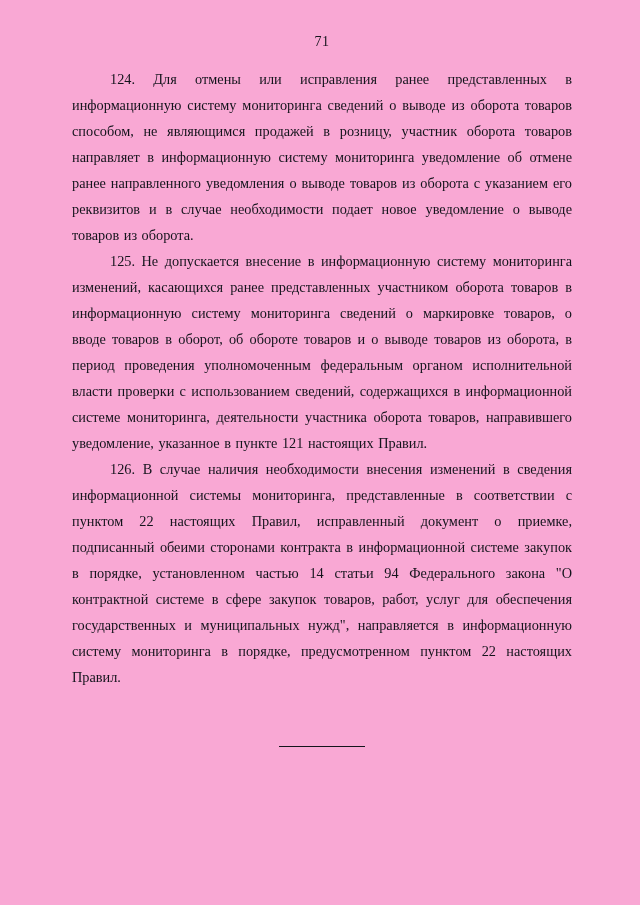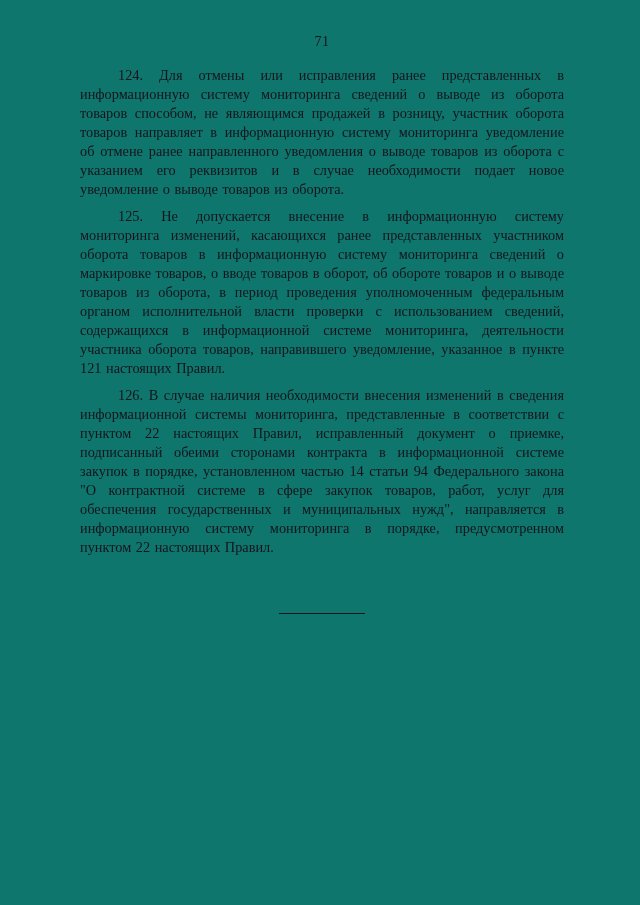--- a/index.html
+++ b/index.html
@@ -5,37 +5,37 @@
   html, body {
     margin: 0;
     padding: 0;
     background: #ffffff;
   }
   .page {
     position: relative;
     width: 640px;
     height: 905px;
     margin: 0 auto;
-    background: #0f766e;
+    background: #f9a8d4;
     box-sizing: border-box;
     padding: 34px 68px 0 72px;
     font-family: "Liberation Serif", "DejaVu Serif", serif;
     color: #14141c;
     overflow: hidden;
   }
   .page-number {
     text-align: center;
     font-size: 14px;
     margin-bottom: 16px;
     letter-spacing: 0.5px;
   }
   .body-text p {
-    margin: 8px;
+    margin: 0;
     font-size: 14.3px;
-    line-height: 19px;
+    line-height: 26px;
     text-align: justify;
     text-indent: 38px;
     word-spacing: 1px;
   }
   .divider {
     margin: 56px auto 0 auto;
     width: 86px;
     border: none;
     border-top: 1.4px solid #14141c;
     height: 0;

